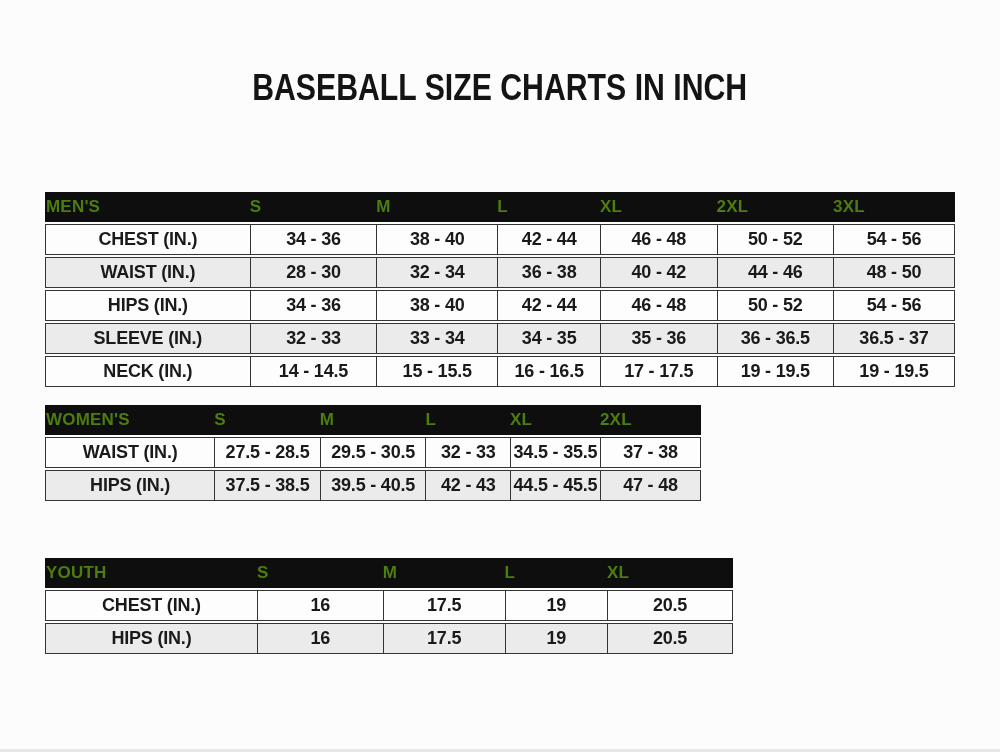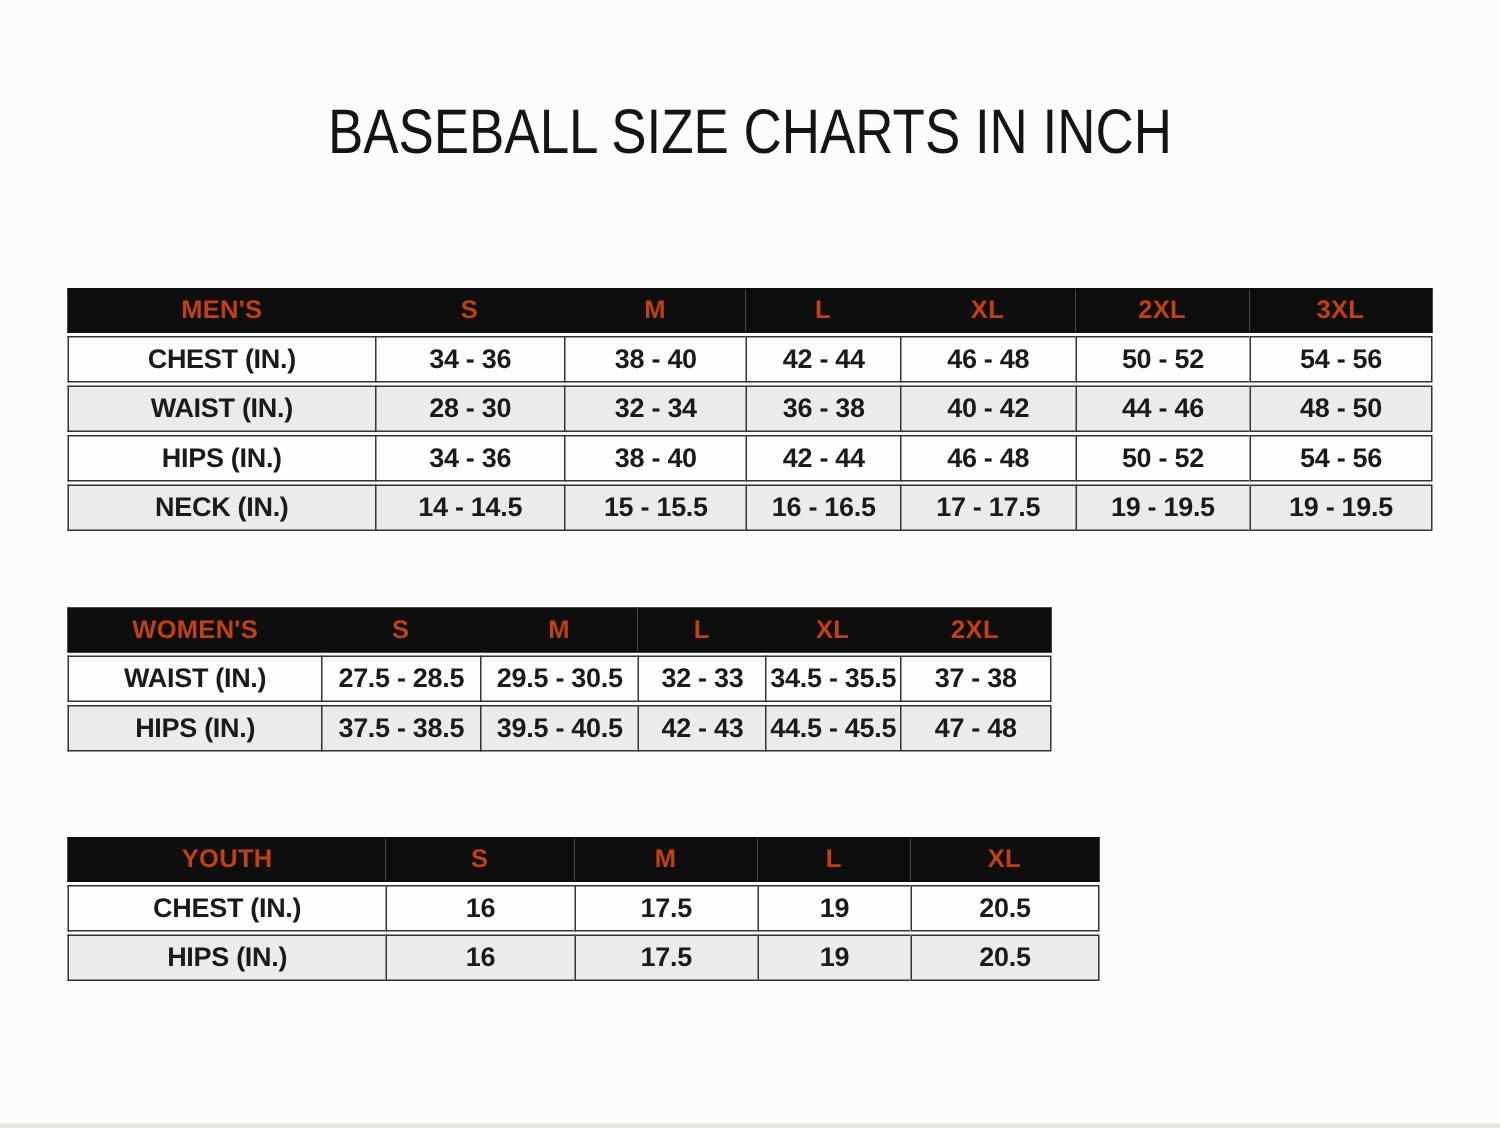--- a/index.html
+++ b/index.html
@@ -22,45 +22,45 @@
     width: 100%; height: 3px;
     background: #e8e6e2;
   }
   .page-title {
     position: absolute;
     top: 60px;
     left: 0;
     width: 100%;
     text-align: center;
     color: #141414;
-    font-weight: normal;
-    font-size: 42px;
+    font-weight: bold;
+    font-size: 36px;
     line-height: 56px;
     white-space: nowrap;
   }
   .page-title .squeeze {
     display: inline-block;
     transform: scaleX(0.84);
     transform-origin: 50% 50%;
   }
   table.size {
     position: absolute;
     border-collapse: separate;
     border-spacing: 0 2px;
     table-layout: fixed;
   }
   table.size th {
     background: #0e0e0e;
-    color: #c2410c;
+    color: #4d7c0f;
     height: 28px;
     font-size: 17px;
     font-weight: bold;
     letter-spacing: 0.2px;
     padding: 0;
-    text-align: center;
+    text-align: left;
     vertical-align: middle;
     border: 1.5px solid #0e0e0e;
     border-left-width: 0;
     border-right-width: 0;
   }
   table.size th:first-child { border-left-width: 1.5px; }
   table.size th:last-child  { border-right-width: 1.5px; }
   table.size td {
     height: 29px;
     font-size: 18px;
@@ -134,20 +134,29 @@
       <tr>
         <td>HIPS (IN.)</td>
         <td>34 - 36</td>
         <td>38 - 40</td>
         <td>42 - 44</td>
         <td>46 - 48</td>
         <td>50 - 52</td>
         <td>54 - 56</td>
       </tr>
       <tr>
+        <td>SLEEVE (IN.)</td>
+        <td>32 - 33</td>
+        <td>33 - 34</td>
+        <td>34 - 35</td>
+        <td>35 - 36</td>
+        <td>36 - 36.5</td>
+        <td>36.5 - 37</td>
+      </tr>
+      <tr>
         <td>NECK (IN.)</td>
         <td>14 - 14.5</td>
         <td>15 - 15.5</td>
         <td>16 - 16.5</td>
         <td>17 - 17.5</td>
         <td>19 - 19.5</td>
         <td>19 - 19.5</td>
       </tr>
     </tbody>
   </table>

